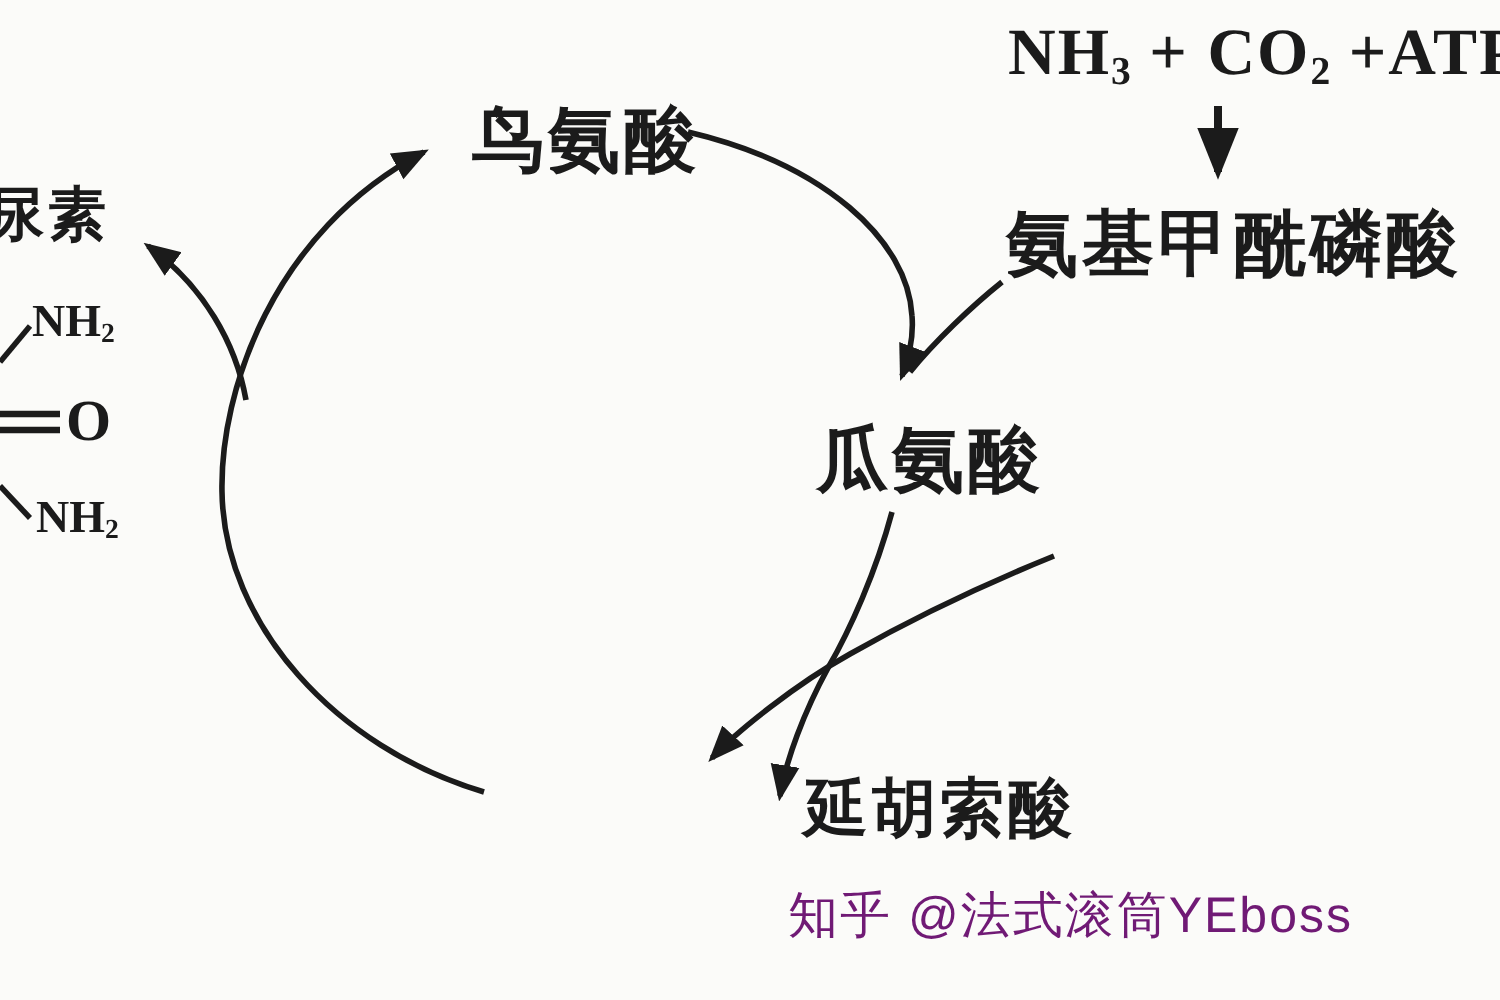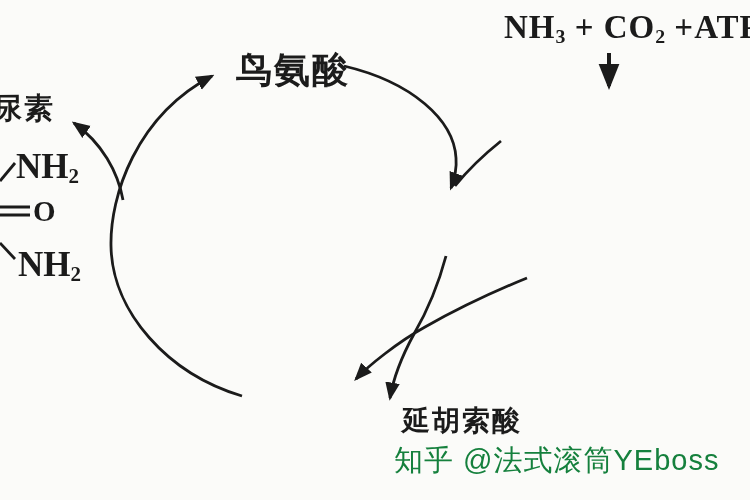--- a/index.html
+++ b/index.html
@@ -17,25 +17,25 @@
   .cn{font-size:36px;font-family:"Liberation Sans", sans-serif;}
   .formula{
     font-family:"Liberation Serif","DejaVu Serif",serif;
     font-size:33px;letter-spacing:1px;
   }
   .formula .sb, .chem .sb{
     font-size:0.6em;position:relative;top:0.25em;letter-spacing:0;
   }
   .chem{
     font-family:"Liberation Serif","DejaVu Serif",serif;
-    font-size:35px;letter-spacing:0;
+    font-size:23px;letter-spacing:0;
   }
   .watermark{
     position:absolute;left:394px;top:441px;
-    color:#15803d;font-size:29px;font-weight:400;letter-spacing:1px;
+    color:#701a75;font-size:25px;font-weight:400;letter-spacing:1px;
     font-family:"Liberation Sans", sans-serif;white-space:nowrap;
   }
 </style>
 </head>
 <body>
 
 <div class="stage">
 
   <svg class="strokes" width="750" height="500" viewBox="0 0 750 500">
     <defs>
@@ -60,27 +60,29 @@
 
     <path d="M 0 181 L 15 163" fill="none" stroke="#1b1b1b" stroke-width="2.8"></path>
     <path d="M -2 207 L 30 207 M -2 215 L 30 215" fill="none" stroke="#1b1b1b" stroke-width="3.2"></path>
     <path d="M 0 243 L 15 259" fill="none" stroke="#1b1b1b" stroke-width="2.8"></path>
   </svg>
 
   <div class="label formula" style="left:504px;top:11px;">
     <span>NH</span><span class="sb">3</span><span> + CO</span><span class="sb">2</span><span> +ATP</span>
   </div>
 
+  <div class="label cn" style="left:503px;top:104px;">氨基甲酰磷酸</div>
 
   <div class="label cn" style="left:236px;top:52px;">鸟氨酸</div>
 
+  <div class="label cn" style="left:408px;top:212px;">瓜氨酸</div>
 
 
 
-  <div class="label cn" style="left:402px;top:407px;font-size:28px;font-family:Liberation Serif, serif;">延胡索酸</div>
+  <div class="label cn" style="left:402px;top:388px;font-size:32px;font-family:Liberation Serif, serif;">延胡索酸</div>
 
   <div class="label cn" style="left:-7px;top:94px;font-size:29px;">尿素</div>
 
   <div class="label chem" style="left:16px;top:149px;">
     <span>NH</span><span class="sb">2</span>
   </div>
   <div class="label chem" style="left:33px;top:197px;font-size:29px;">O</div>
   <div class="label chem" style="left:18px;top:247px;">
     <span>NH</span><span class="sb">2</span>
   </div>

